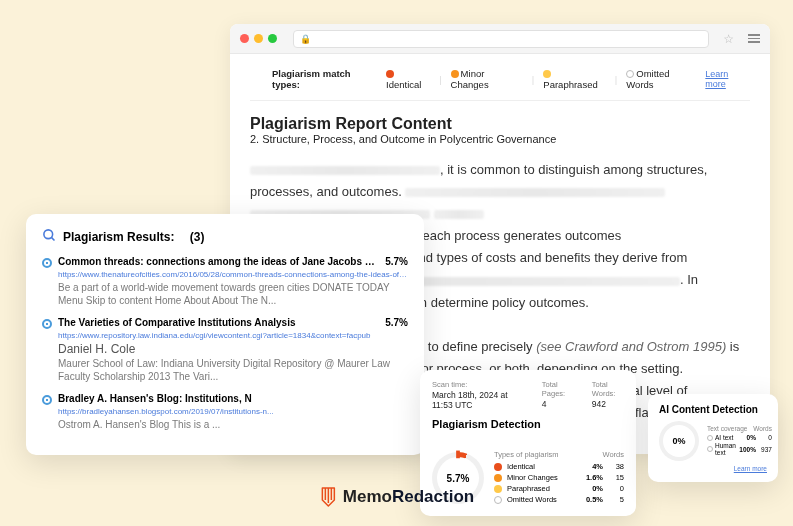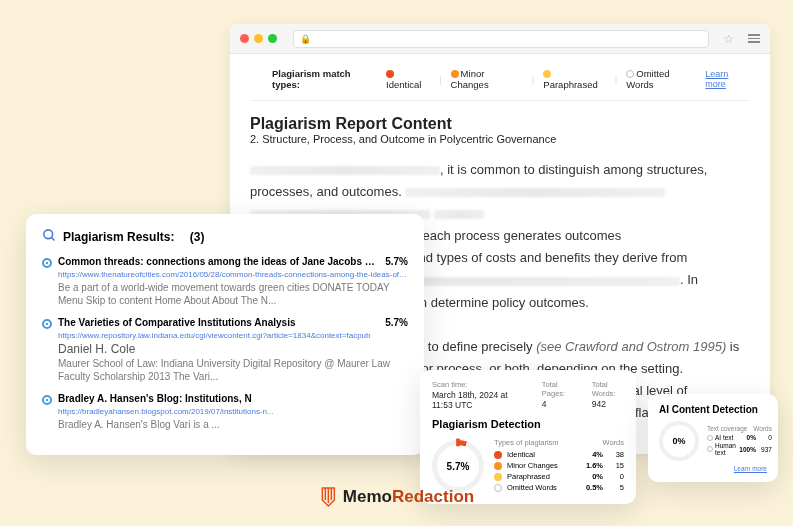--- a/index.html
+++ b/index.html
@@ -39,21 +39,21 @@
 .result-title { font-size: 10px; font-weight: 700; flex: 1; white-space: nowrap; overflow: hidden; text-overflow: ellipsis; }
 .result-pct { font-size: 10px; font-weight: 700; margin-left: auto; }
 .result-url { color: #4A7BDB; font-size: 8px; margin: 2px 0 2px 16px; white-space: nowrap; overflow: hidden; text-overflow: ellipsis; }
 .result-snippet { font-size: 10px; color: #7a7a7a; margin-left: 16px; line-height: 1.3; }
 .result-author { font-size: 12px; color: #555; margin: 2px 0 1px 16px; }
 
 
 .pdet { position: absolute; top: 370px; left: 420px; width: 216px; background: #fff; border-radius: 10px; padding: 10px 12px; box-shadow: 0 8px 30px rgba(0,0,0,0.12); }
 .pdet-meta { display: flex; gap: 18px; font-size: 7.5px; color: #888; margin-bottom: 8px; }
 .pdet-meta .mv { color: #222; font-size: 8.5px; display: block; margin-top: 1px; }
-.pdet-title { font-size: 11px; font-weight: 700; margin-bottom: 8px; }
+.pdet-title { font-size: 11px; font-weight: 700; margin-bottom: 20px; }
 .pdet-body { display: flex; gap: 10px; align-items: center; }
 .gauge { width: 52px; height: 52px; border-radius: 50%; position: relative; flex-shrink: 0; }
 .gauge-ring { position: absolute; inset: 0; border-radius: 50%; }
 .gauge-pct { position: absolute; inset: 0; display: flex; align-items: center; justify-content: center; font-size: 10px; font-weight: 700; }
 .ptable { font-size: 7.5px; flex: 1; }
 .ptable .ph { color: #888; display: flex; justify-content: space-between; margin-bottom: 3px; }
 .ptable .pr { display: flex; align-items: center; gap: 3px; margin-bottom: 2px; }
 .ptable .pr .lbl { flex: 1; }
 .ptable .pr .v1 { width: 26px; text-align: right; font-weight: 600; }
 .ptable .pr .v2 { width: 18px; text-align: right; }
@@ -70,21 +70,21 @@
 .atable .ar .lbl { flex: 1; }
 .atable .ar .v1 { width: 18px; text-align: right; font-weight: 600; }
 .atable .ar .v2 { width: 14px; text-align: right; }
 .aidet .learn2 { font-size: 6.5px; color: #4A7BDB; text-decoration: underline; text-align: right; margin-top: 4px; }
 
 
 .logo { position: absolute; bottom: 18px; left: 50%; transform: translateX(-50%); display: flex; align-items: center; gap: 6px; }
 .logo-icon { width: 18px; height: 22px; }
 .logo-text { font-size: 17px; font-weight: 600; }
 .logo-text .memo { color: #222; }
-.logo-text .red { color: #c2410c; }
+.logo-text .red { color: #0f172a; }
 
 
 .sep { color: #ddd; margin: 0 1px; }
 </style>
 </head>
 <body>
 
 <div class="browser">
   <div class="browser-bar">
     <div class="traffic">
@@ -169,21 +169,21 @@
     <div class="result-author">Daniel H. Cole</div>
     <div class="result-snippet">Maurer School of Law: Indiana University Digital Repository @ Maurer Law Faculty Scholarship 2013 The Vari...</div>
   </div>
 
   <div class="result-item">
     <div class="result-head">
       <span class="result-bullet"></span>
       <span class="result-title">Bradley A. Hansen's Blog: Institutions, N</span>
     </div>
     <div class="result-url">https://bradleyahansen.blogspot.com/2019/07/institutions-n...</div>
-    <div class="result-snippet">Bradley A. Hansen's Blog Vari is a ...</div>
+    <div class="result-snippet">Ostrom A. Hansen's Blog This is a ...</div>
   </div>
 </div>
 
 <div class="pdet">
   <div class="pdet-meta">
     <div><span>Scan time:</span><span class="mv">March 18th, 2024 at 11:53 UTC</span></div>
     <div><span>Total Pages:</span><span class="mv">4</span></div>
     <div><span>Total Words:</span><span class="mv">942</span></div>
   </div>
   <div class="pdet-title">Plagiarism Detection</div>

